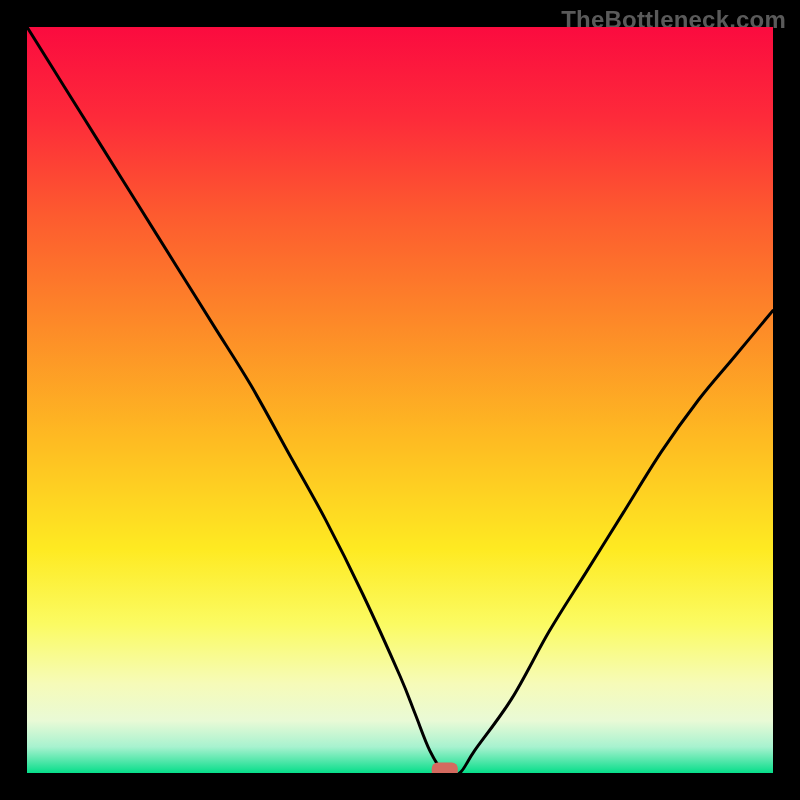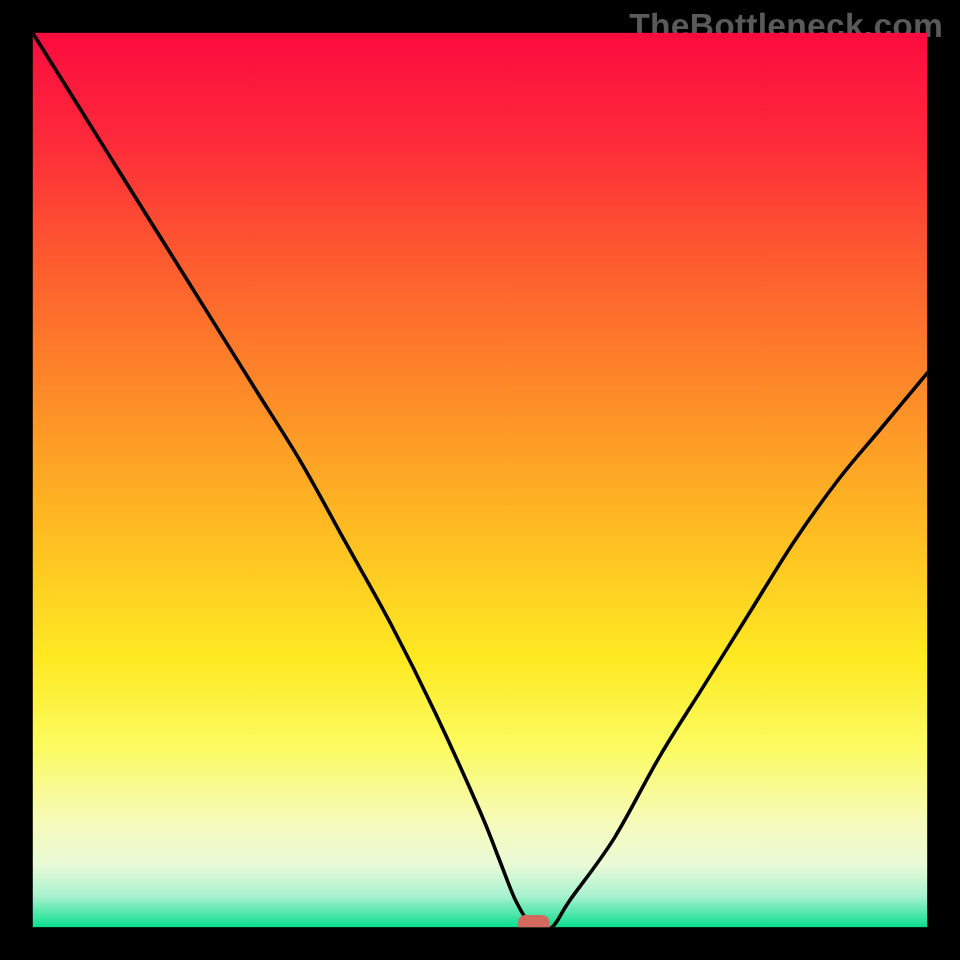--- a/index.html
+++ b/index.html
@@ -14,21 +14,21 @@
     position: relative;
     width: 800px;
     height: 800px;
     background: #000;
   }
   .watermark {
     position: absolute;
     top: 6px;
     right: 14px;
     font-family: Arial, Helvetica, sans-serif;
-    font-size: 28px;
+    font-size: 24px;
     font-weight: 600;
     color: #5a5a5a;
     letter-spacing: 0.2px;
   }
   .plot {
     position: absolute;
     left: 27px;
     top: 27px;
     width: 746px;
     height: 746px;

